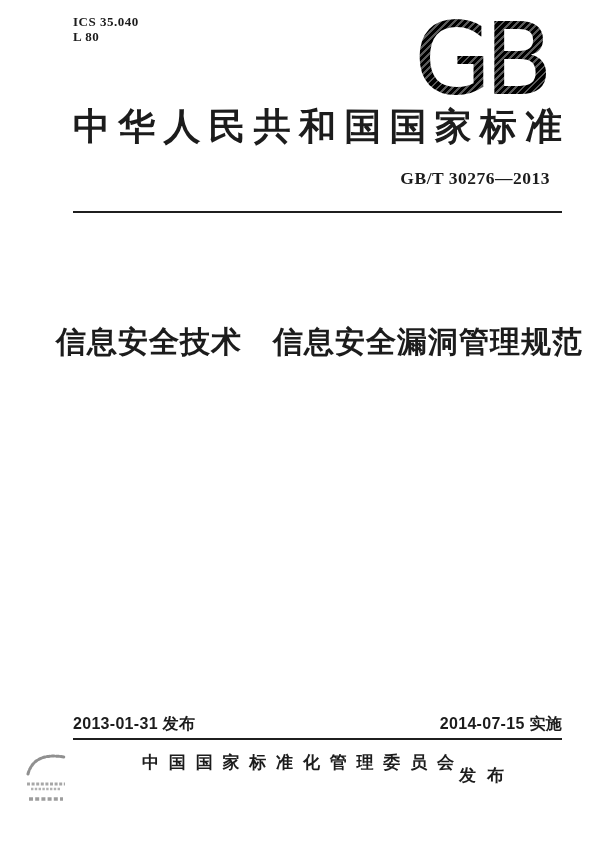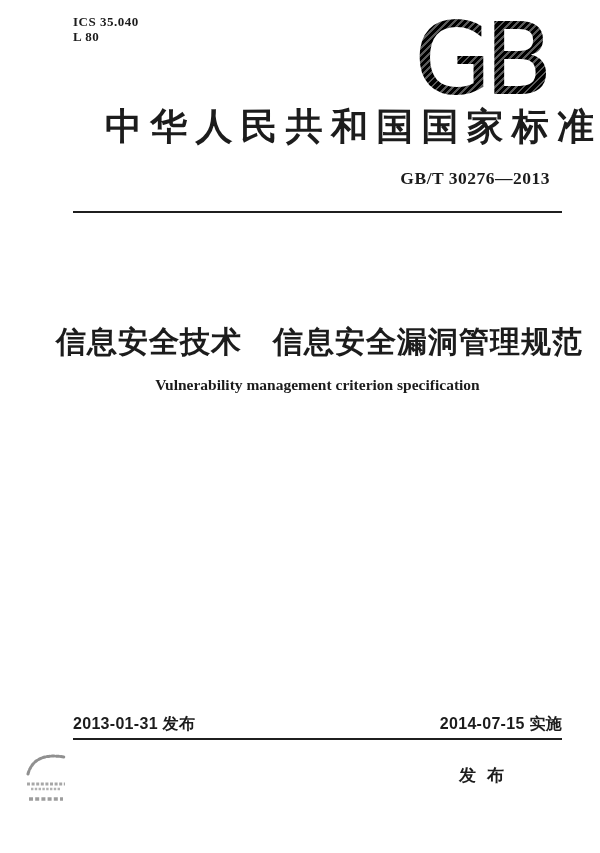--- a/index.html
+++ b/index.html
@@ -44,21 +44,20 @@
   .header-cn {
     left: 73px; top: 104px;
     width: 489px;
     font-family: "Liberation Serif", "DejaVu Serif", serif;
     font-weight: 700;
     font-size: 37px;
     line-height: 46px;
     text-align: justify;
     text-align-last: justify;
     white-space: nowrap;
-    margin-left: 32px;
   }
 
   
   .std-number {
     top: 168px; right: 50px;
     font-family: "Liberation Serif", "DejaVu Serif", serif;
     font-weight: 700;
     font-size: 17.5px;
     letter-spacing: 0.5px;
   }
@@ -144,37 +143,37 @@
 
 <div class="abs header-cn">中华人民共和国国家标准</div>
 
 <div class="abs std-number">GB/T 30276—2013</div>
 
 <div class="abs rule rule-top"></div>
 
 <div class="abs title-cn">信息安全技术　信息安全漏洞管理规范</div>
 
 <div class="abs title-en">
-  <div>Vulnerability management criterion specification</div>
 </div>
 
 <div class="abs dates-row">
   <div>
     <span>2013-01-31</span>
     <span>发布</span>
   </div>
   <div>
     <span>2014-07-15</span>
     <span>实施</span>
   </div>
 </div>
 
 <div class="abs rule rule-bottom"></div>
 
 <div class="abs publisher">
+  <div class="publisher-line2">中国国家标准化管理委员会</div>
 </div>
 <div class="abs publish-label">发布</div>
 
 <div class="abs seal">
   <svg width="50" height="68" viewBox="0 0 50 68" xmlns="http://www.w3.org/2000/svg">
     <path d="M7 32 Q 13 10, 43 15" fill="none" stroke="#6b6b6b" stroke-width="3" stroke-dasharray="2.6 2" stroke-linecap="round"></path>
     <line x1="6" y1="42" x2="44" y2="42" stroke="#8a8a8a" stroke-width="3" stroke-dasharray="3 1.6"></line>
     <line x1="10" y1="47" x2="40" y2="47" stroke="#9a9a9a" stroke-width="2.6" stroke-dasharray="2.4 1.4"></line>
     <line x1="8" y1="57" x2="42" y2="57" stroke="#7d7d7d" stroke-width="3.4" stroke-dasharray="4 2.2"></line>
   </svg>

